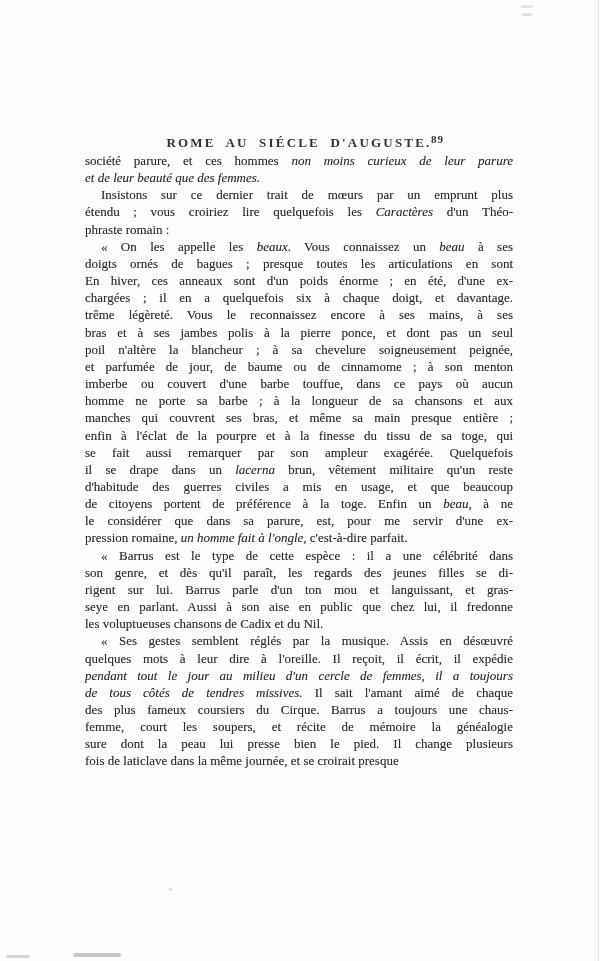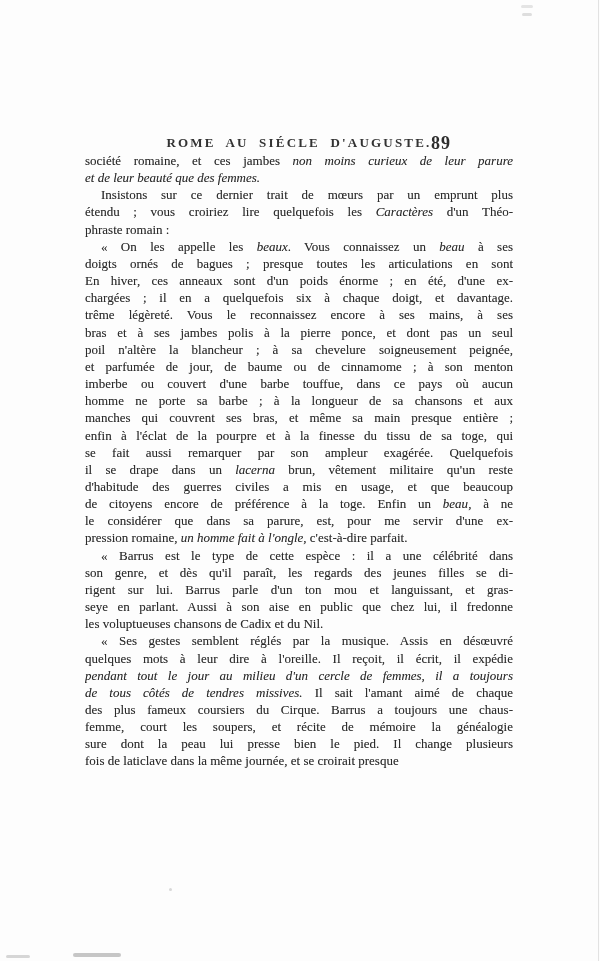--- a/index.html
+++ b/index.html
@@ -26,21 +26,21 @@
     font-weight: bold;
     letter-spacing: 2.2px;
     word-spacing: 5px;
     color: #333333;
     white-space: nowrap;
   }
   .folio {
     position: absolute;
     top: 133px;
     left: 431px;
-    font-size: 18px;
+    font-size: 11px;
     letter-spacing: 1px;
     font-weight: bold;
     color: #2e2e2e;
   }
   .text-block {
     position: absolute;
     top: 152px;
     left: 85px;
     width: 428px;
     font-size: 13px;
@@ -123,21 +123,21 @@
 <body>
 
 <div class="page">
 
   <div class="running-head">ROME AU SIÉCLE D'AUGUSTE.</div>
 
   <div class="folio">89</div>
 
   <div class="text-block">
       <div class="para">
-        <div class="line"><span>société romaine, et ces jambes </span><i>non moins curieux de leur parure</i></div>
+        <div class="line"><span>société parure, et ces hommes </span><i>non moins curieux de leur parure</i></div>
         <div class="line last"><i>et de leur beauté que des femmes.</i></div>
       </div>
       <div class="para indent">
         <div class="line"><span>Insistons sur ce dernier trait de mœurs par un emprunt plus</span></div>
         <div class="line"><span>étendu ; vous croiriez lire quelquefois les </span><i>Caractères</i><span> d'un Théo-</span></div>
         <div class="line last"><span>phraste romain :</span></div>
       </div>
       <div class="para indent">
         <div class="line"><span>« On les appelle les </span><i>beaux</i><span>. Vous connaissez un </span><i>beau</i><span> à ses</span></div>
         <div class="line"><span>doigts ornés de bagues ; presque toutes les articulations en sont</span></div>
@@ -147,21 +147,21 @@
         <div class="line"><span>bras et à ses jambes polis à la pierre ponce, et dont pas un seul</span></div>
         <div class="line"><span>poil n'altère la blancheur ; à sa chevelure soigneusement peignée,</span></div>
         <div class="line"><span>et parfumée de jour, de baume ou de cinnamome ; à son menton</span></div>
         <div class="line"><span>imberbe ou couvert d'une barbe touffue, dans ce pays où aucun</span></div>
         <div class="line"><span>homme ne porte sa barbe ; à la longueur de sa chansons et aux</span></div>
         <div class="line"><span>manches qui couvrent ses bras, et même sa main presque entière ;</span></div>
         <div class="line"><span>enfin à l'éclat de la pourpre et à la finesse du tissu de sa toge, qui</span></div>
         <div class="line"><span>se fait aussi remarquer par son ampleur exagérée. Quelquefois</span></div>
         <div class="line"><span>il se drape dans un </span><i>lacerna</i><span> brun, vêtement militaire qu'un reste</span></div>
         <div class="line"><span>d'habitude des guerres civiles a mis en usage, et que beaucoup</span></div>
-        <div class="line"><span>de citoyens encore de préférence à la toge. Enfin un </span><i>beau</i><span>, à ne</span></div>
+        <div class="line"><span>de citoyens portent de préférence à la toge. Enfin un </span><i>beau</i><span>, à ne</span></div>
         <div class="line"><span>le considérer que dans sa parure, est, pour me servir d'une ex-</span></div>
         <div class="line last"><span>pression romaine, </span><i>un homme fait à l'ongle</i><span>, c'est-à-dire parfait.</span></div>
       </div>
       <div class="para indent">
         <div class="line"><span>« Barrus est le type de cette espèce : il a une célébrité dans</span></div>
         <div class="line"><span>son genre, et dès qu'il paraît, les regards des jeunes filles se di-</span></div>
         <div class="line"><span>rigent sur lui. Barrus parle d'un ton mou et languissant, et gras-</span></div>
         <div class="line"><span>seye en parlant. Aussi à son aise en public que chez lui, il fredonne</span></div>
         <div class="line last"><span>les voluptueuses chansons de Cadix et du Nil.</span></div>
       </div>

